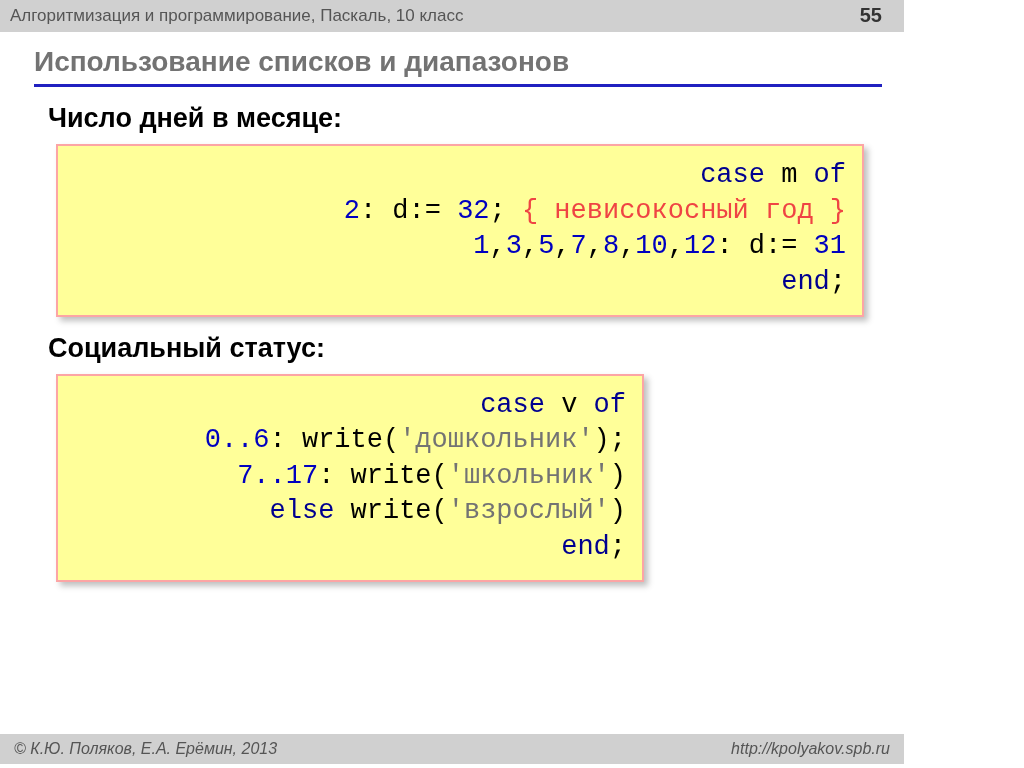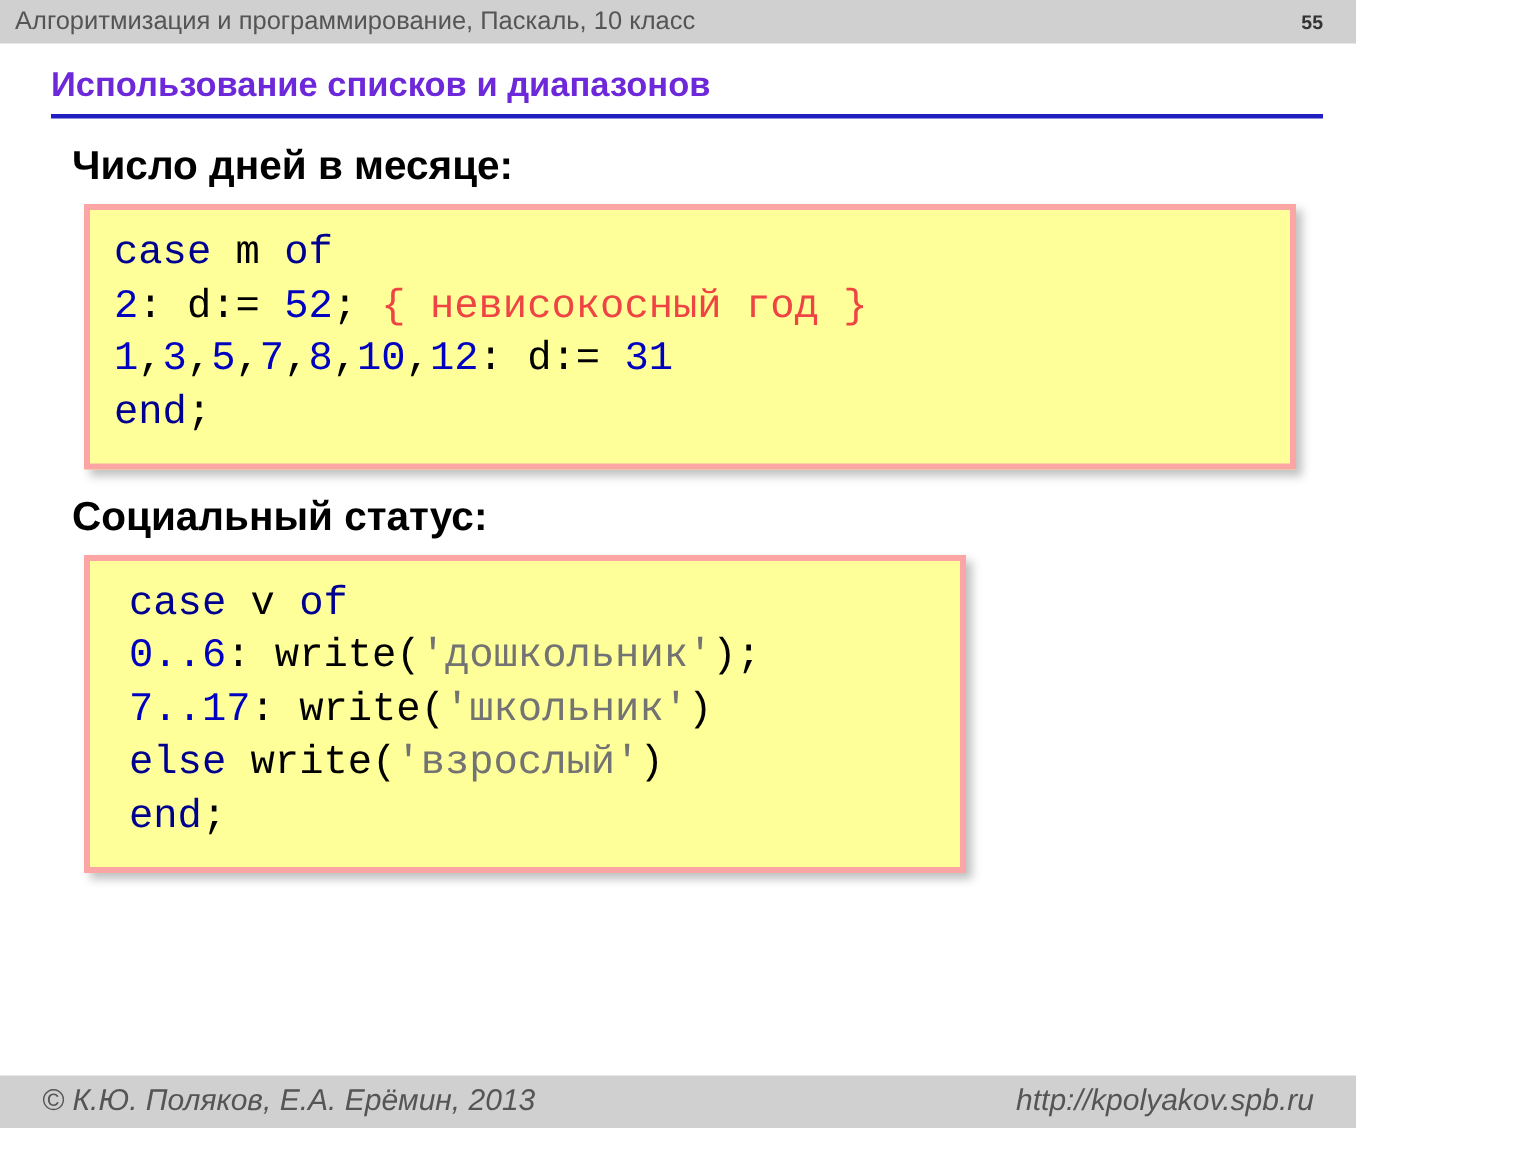--- a/index.html
+++ b/index.html
@@ -1,53 +1,53 @@
 <!DOCTYPE html>
 <html><head>
 <meta charset="utf-8">
 <style>
   html,body{margin:0;padding:0;width:1024px;height:768px;overflow:hidden;
     font-family:Arial,Helvetica,sans-serif;background:#fff;}
   .slide{position:relative;width:904px;height:768px;box-sizing:border-box;}
   .topbar{background:#d0d0d0;color:#555;padding:4px 22px 5px 10px;
     display:flex;justify-content:space-between;align-items:center;font-size:17px;}
-  .topbar .pg{font-weight:bold;color:#333;font-size:13px;}
-  .title{margin:14px 22px 6px 34px;font-size:23px;font-weight:bold;color:#6d28d9;
+  .topbar .pg{font-weight:bold;color:#333;font-size:20px;}
+  .title{margin:14px 22px 6px 34px;font-size:28px;font-weight:bold;color:#737373;
     font-family:Arial,Helvetica,sans-serif;}
   .hr{height:3px;background:#2020c0;margin:0 22px 0 34px;}
   .subhead{font-size:27px;color:#000000;font-weight:bold;margin:16px 22px 10px 48px;}
-  .codebox{margin:0 40px 10px 56px;background:#ffff99;border:4px solid #fca5a5;
+  .codebox{margin:0 40px 10px 56px;background:#ffff99;border:2px solid #fca5a5;
     padding:12px 16px 14px 16px;font-family:"Courier New",monospace;font-size:27px;
-    line-height:1.32;color:#000;box-shadow:4px 4px 6px rgba(0,0,0,0.25);}
+    line-height:1.32;color:#000;box-shadow:4px 4px 6px rgba(0,0,0,0.25);text-align:right;}
   .codebox .kw{color:#000090;font-weight:normal;}
   .codebox .num{color:#0000c0;}
   .codebox .cmt{color:#ef4444;}
   .codebox .str{color:#737373;}
-  .bottombar{position:absolute;bottom:16px;left:0;right:0;background:#d0d0d0;
-    color:#555;padding:6px 28px;display:flex;justify-content:space-between;
-    font-size:20px;font-style:italic;}
+  .bottombar{position:absolute;bottom:4px;left:0;right:0;background:#d0d0d0;
+    color:#555;padding:6px 14px;display:flex;justify-content:space-between;
+    font-size:16px;font-style:italic;}
   .bottombar a{color:#555;text-decoration:none;font-style:italic;text-align:right;}
 </style>
 </head>
 <body>
 
 <div class="slide">
 
   <div class="topbar">
     <span>Алгоритмизация и программирование, Паскаль, 10 класс</span>
     <span class="pg">55</span>
   </div>
 
   <div class="title">Использование списков и диапазонов</div>
   <div class="hr"></div>
 
   <div class="subhead">Число дней в месяце:</div>
   <div class="codebox">
     <div><span class="kw">case</span><span> m </span><span class="kw">of</span></div>
-    <div><span class="num"> 2</span><span>: d:= </span><span class="num">52</span><span>;   </span><span class="cmt">{ невисокосный год }</span></div>
+    <div><span class="num"> 2</span><span>: d:= </span><span class="num">32</span><span>;   </span><span class="cmt">{ невисокосный год }</span></div>
     <div><span class="num"> 1</span><span>,</span><span class="num">3</span><span>,</span><span class="num">5</span><span>,</span><span class="num">7</span><span>,</span><span class="num">8</span><span>,</span><span class="num">10</span><span>,</span><span class="num">12</span><span>: d:= </span><span class="num">31</span></div>
     <div><span class="kw">end</span><span>;</span></div>
   </div>
 
   <div class="subhead">Социальный статус:</div>
   <div class="codebox" style="margin-right:260px;padding-left:26px;">
     <div><span class="kw">case</span><span> v </span><span class="kw">of</span></div>
     <div><span class="num"> 0..6</span><span>:  write(</span><span class="str">'дошкольник'</span><span>);</span></div>
     <div><span class="num"> 7..17</span><span>: write(</span><span class="str">'школьник'</span><span>)</span></div>
     <div><span class="kw"> else</span><span>   write(</span><span class="str">'взрослый'</span><span>)</span></div>

